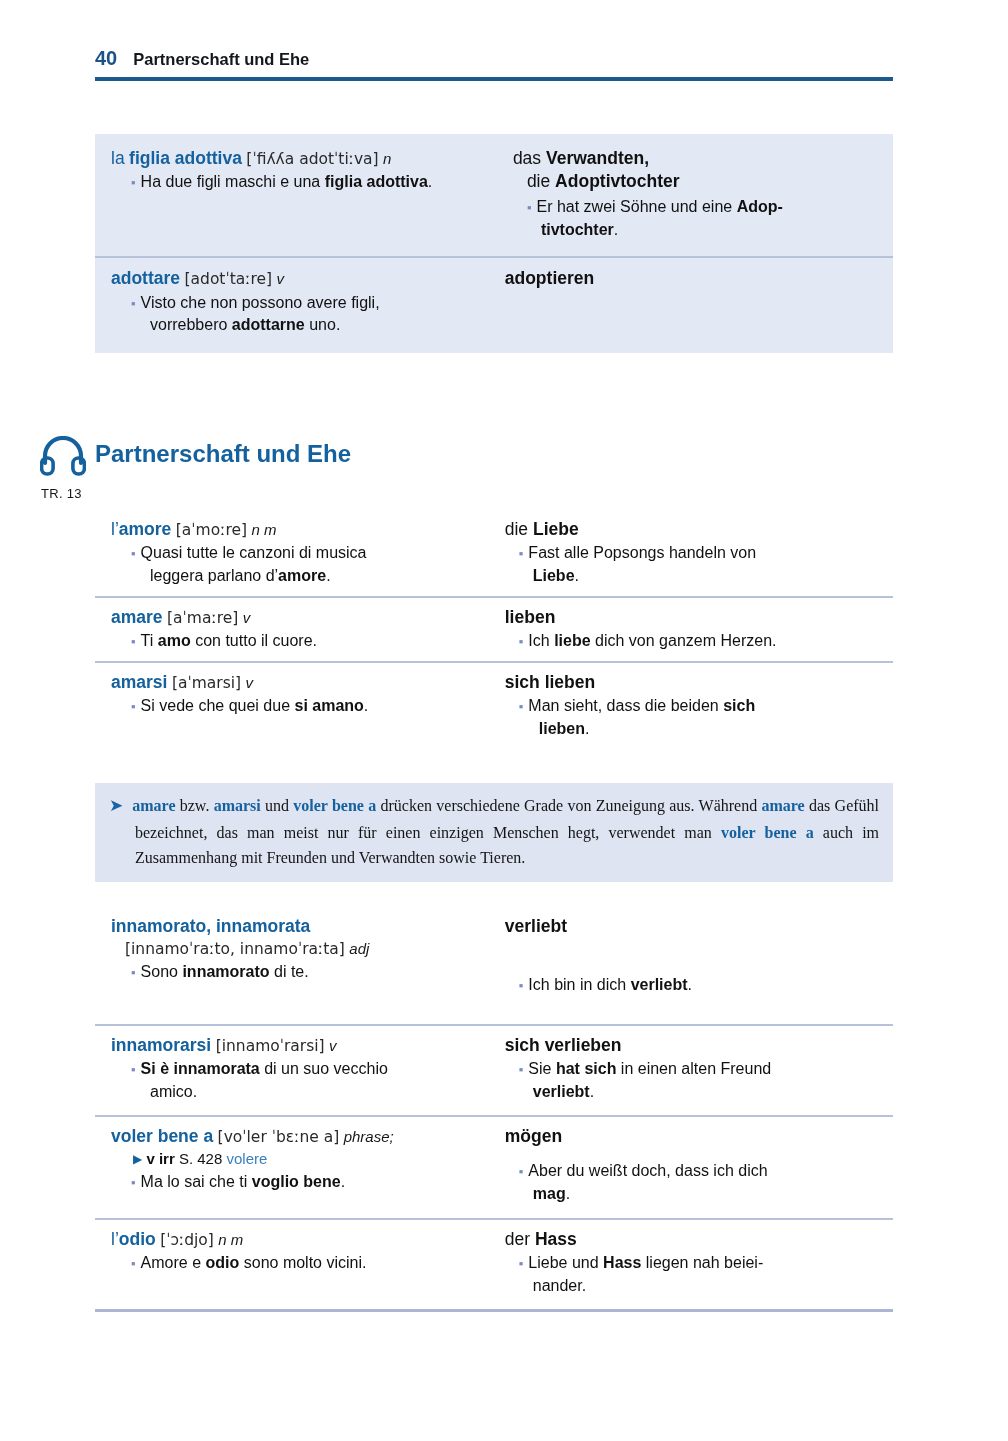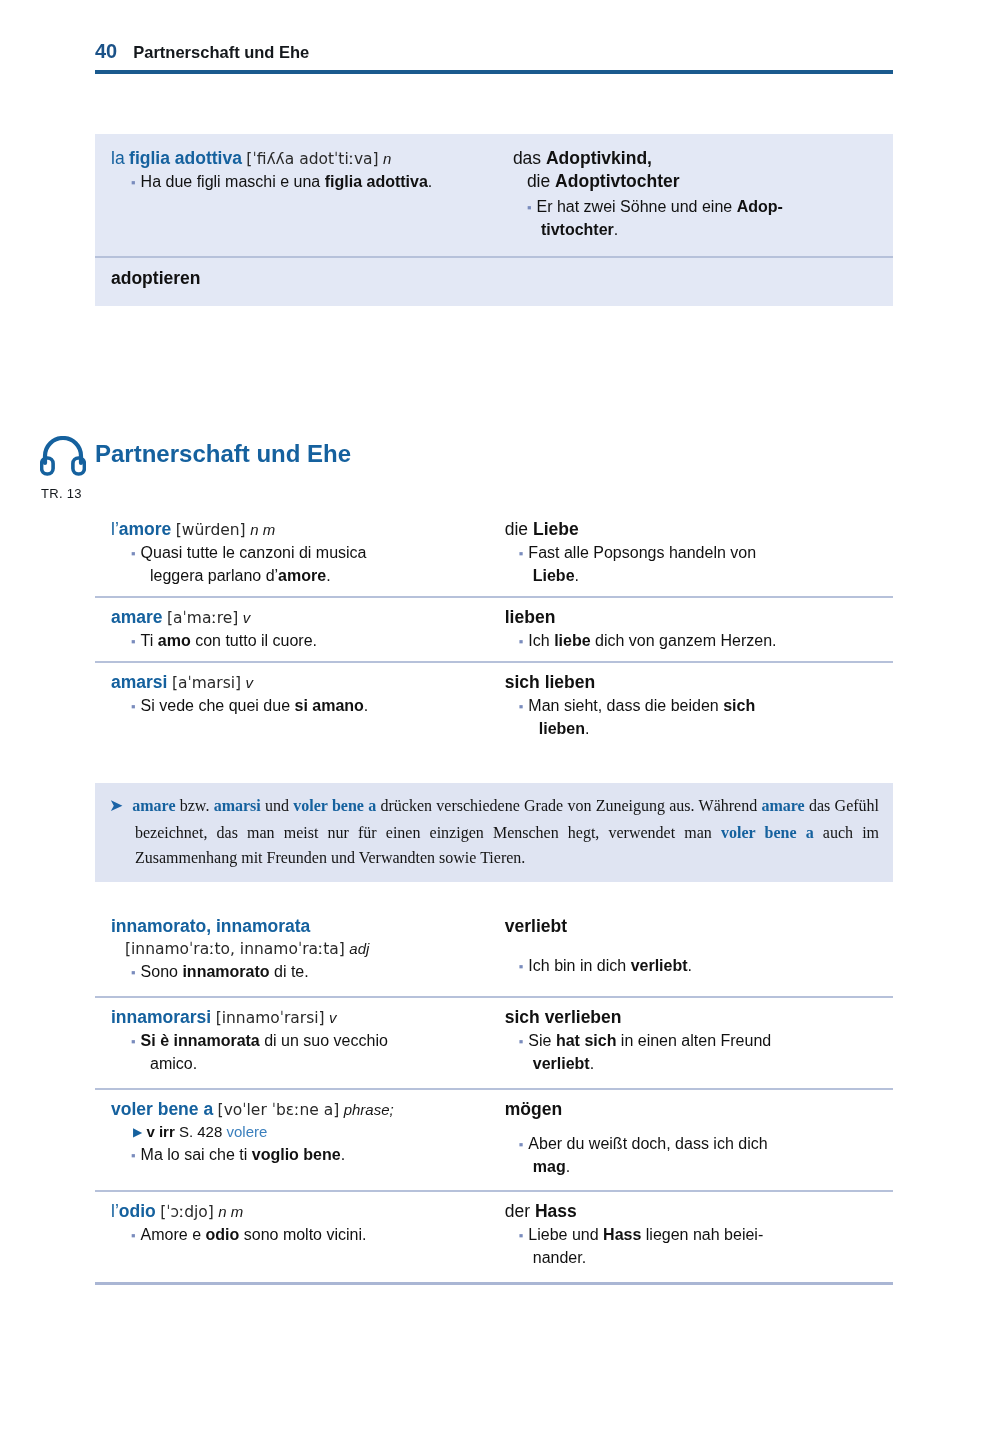--- a/index.html
+++ b/index.html
@@ -8,21 +8,21 @@
     width:1008px; height:1441px;
     background:#ffffff;
     font-family:"Liberation Sans", sans-serif;
     color:#141414;
     position:relative;
     overflow:hidden;
   }
 
   
   #runhead {
-    position:absolute; left:95px; top:40px; width:798px;
+    position:absolute; left:95px; top:47px; width:798px;
   }
   #runhead .rh-line { display:flex; align-items:baseline; gap:16px; }
   #runhead .pageno {
     font-size:20px; font-weight:bold; color:#1b5288; letter-spacing:0px;
   }
   #runhead .rhtitle {
     font-size:16.5px; font-weight:bold; color:#14181c;
   }
   #runhead .rule {
     margin-top:7px; height:4px; background:#1a5a8e; width:798px;
@@ -117,33 +117,41 @@
         <span class="art">la</span>
         <span class="hw">figlia adottiva</span>
         <span class="ipa">[ˈfiʎʎa adotˈtiːva]</span>
         <span class="pos">n</span>
       </div>
       <div class="ex" style="">Ha due figli maschi e una <b>figlia adottiva</b>.</div>
     </div>
     <div class="col-de">
       <div class="hw-line de-hw">
         <span>das</span>
-        <b>Adoptivkind,</b>
+        <b>Verwandten,</b>
       </div>
       <div class="hw-line de-hw" style="padding-left:14px;">
         <span>die</span>
         <b>Adoptivtochter</b>
       </div>
       <div class="ex de" style="margin-top:3px;">Er hat zwei Söhne und eine <b>Adop-<br><span style="padding-left:14px;display:inline-block">tivtochter</span></b>.</div>
     </div>
   </div>
 
   <div class="sep"></div>
 
   <div class="entry" style="padding:9px 16px 16px 16px;">
+    <div class="col-it">
+      <div class="hw-line">
+        <span class="hw">adottare</span>
+        <span class="ipa">[adotˈtaːre]</span>
+        <span class="pos">v</span>
+      </div>
+      <div class="ex" style="margin-top:2px;">Visto che non possono avere figli,<br><span style="padding-left:19px;display:inline-block">vorrebbero <b>adottarne</b> uno.</span></div>
+    </div>
     <div class="col-de">
       <div class="hw-line de-hw">
         <b>adoptieren</b>
       </div>
     </div>
   </div>
 </div>
 
 <div id="sectionhead">
   <span class="hp">
@@ -156,21 +164,21 @@
   <span class="tr">TR. 13</span>
   <span class="sect">Partnerschaft und Ehe</span>
 </div>
 
 <div class="block" style="top:518px;">
 
   <div class="entry" style="padding:0 16px 8px 16px;">
     <div class="col-it">
       <div class="hw-line">
         <span class="art">l’</span><span class="hw">amore</span>
-        <span class="ipa">[würden]</span>
+        <span class="ipa">[aˈmoːre]</span>
         <span class="pos">n m</span>
       </div>
       <div class="ex">Quasi tutte le canzoni di musica<br><span style="padding-left:19px;display:inline-block">leggera parlano d’<b>amore</b>.</span></div>
     </div>
     <div class="col-de">
       <div class="hw-line de-hw">
         <span>die</span>
         <b>Liebe</b>
       </div>
       <div class="ex de">Fast alle Popsongs handeln von<br><span style="padding-left:14px;display:inline-block"><b>Liebe</b>.</span></div>
@@ -217,36 +225,36 @@
 </div>
 
 <div class="notebox" style="top:783px;">
   <div class="nb-inner">
     <span class="arrow">➤</span><span id="note-body"><span class="kw">amare</span><span> bzw. </span><span class="kw">amarsi</span><span> und </span><span class="kw">voler bene a</span><span> drücken verschiedene Grade von Zuneigung aus. Während </span><span class="kw">amare</span><span> das Gefühl bezeichnet, das man meist nur für einen einzigen Menschen hegt, verwendet man </span><span class="kw">voler bene a</span><span> auch im Zusammenhang mit Freunden und Verwandten sowie Tieren.</span></span>
   </div>
 </div>
 
 <div class="block" style="top:915px;">
 
-  <div class="entry" style="padding:0 16px 13px 16px;">
+  <div class="entry" style="padding:0 16px 27px 16px;">
     <div class="col-it">
       <div class="hw-line">
         <span class="hw">innamorato, innamorata</span>
       </div>
       <div class="hw-line" style="padding-left:14px;">
         <span class="ipa">[innamoˈraːto, innamoˈraːta]</span>
         <span class="pos">adj</span>
       </div>
       <div class="ex">Sono <b>innamorato</b> di te.</div>
     </div>
     <div class="col-de">
       <div class="hw-line de-hw">
         <b>verliebt</b>
       </div>
-      <div class="ex de" style="margin-top:17px;">Ich bin in dich <b>verliebt</b>.</div>
+      <div class="ex de" style="margin-top:36px;">Ich bin in dich <b>verliebt</b>.</div>
     </div>
   </div>
 
   <div class="sep"></div>
 
   <div class="entry" style="padding:8px 16px 12px 16px;align-items:center;">
     <div class="col-it">
       <div class="hw-line">
         <span class="hw">innamorarsi</span>
         <span class="ipa">[innamoˈrarsi]</span>

